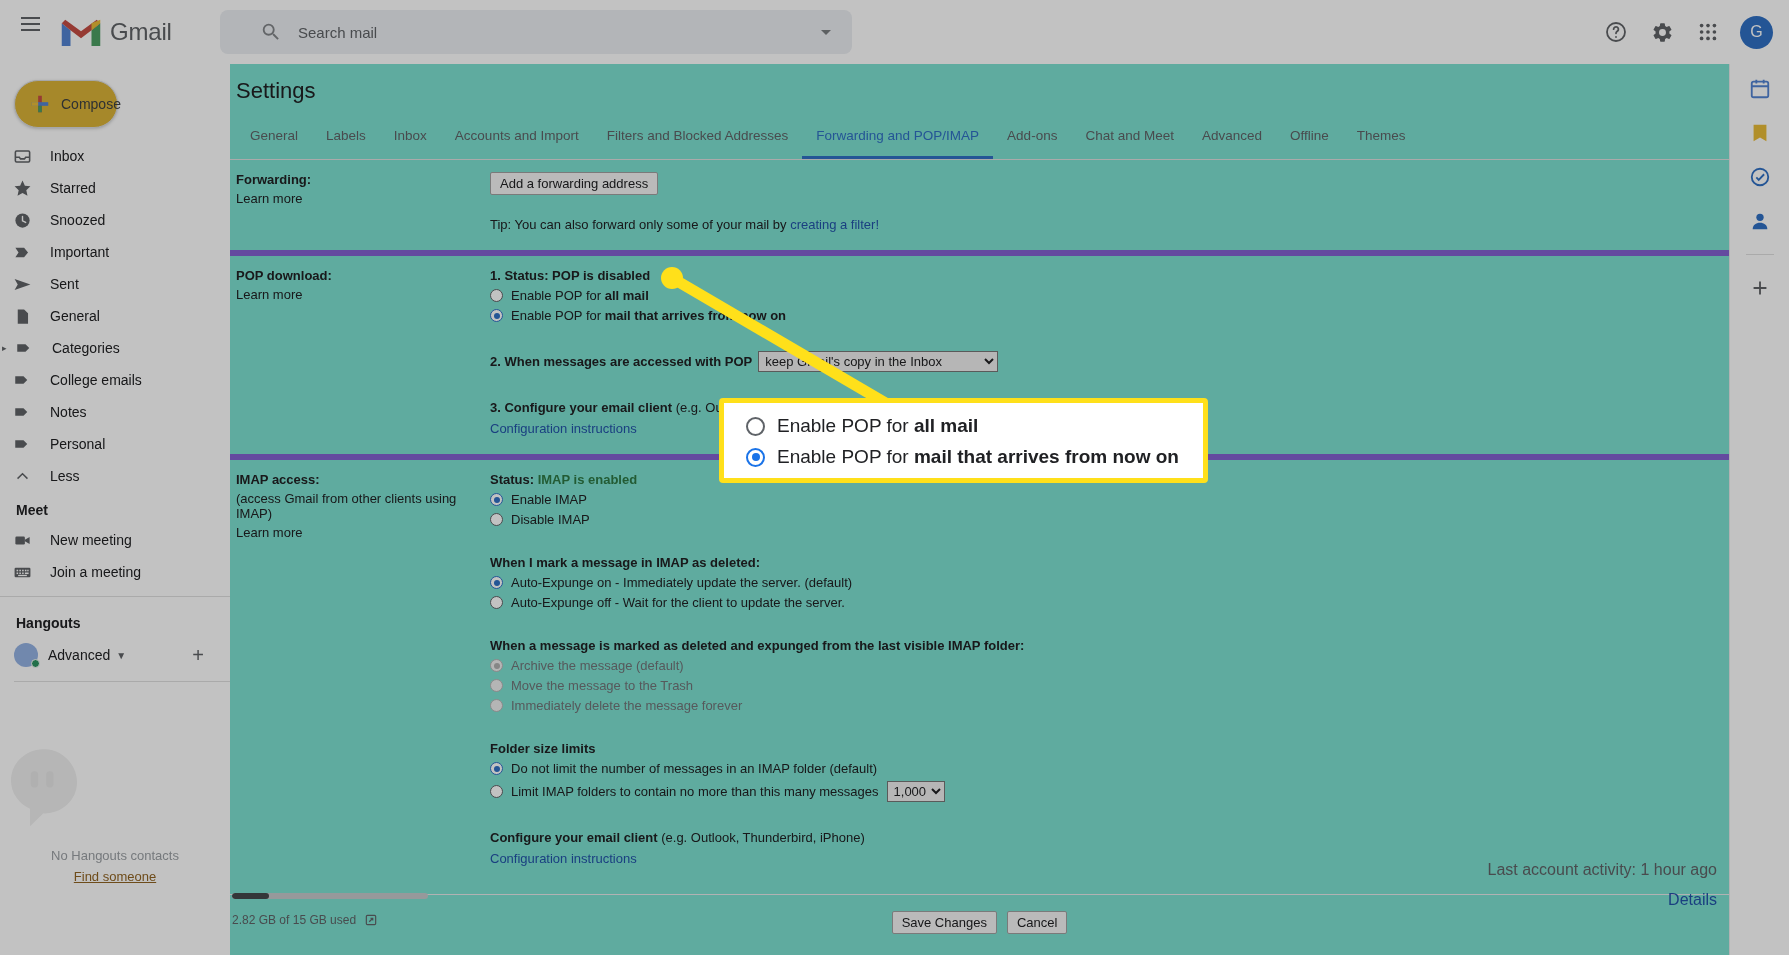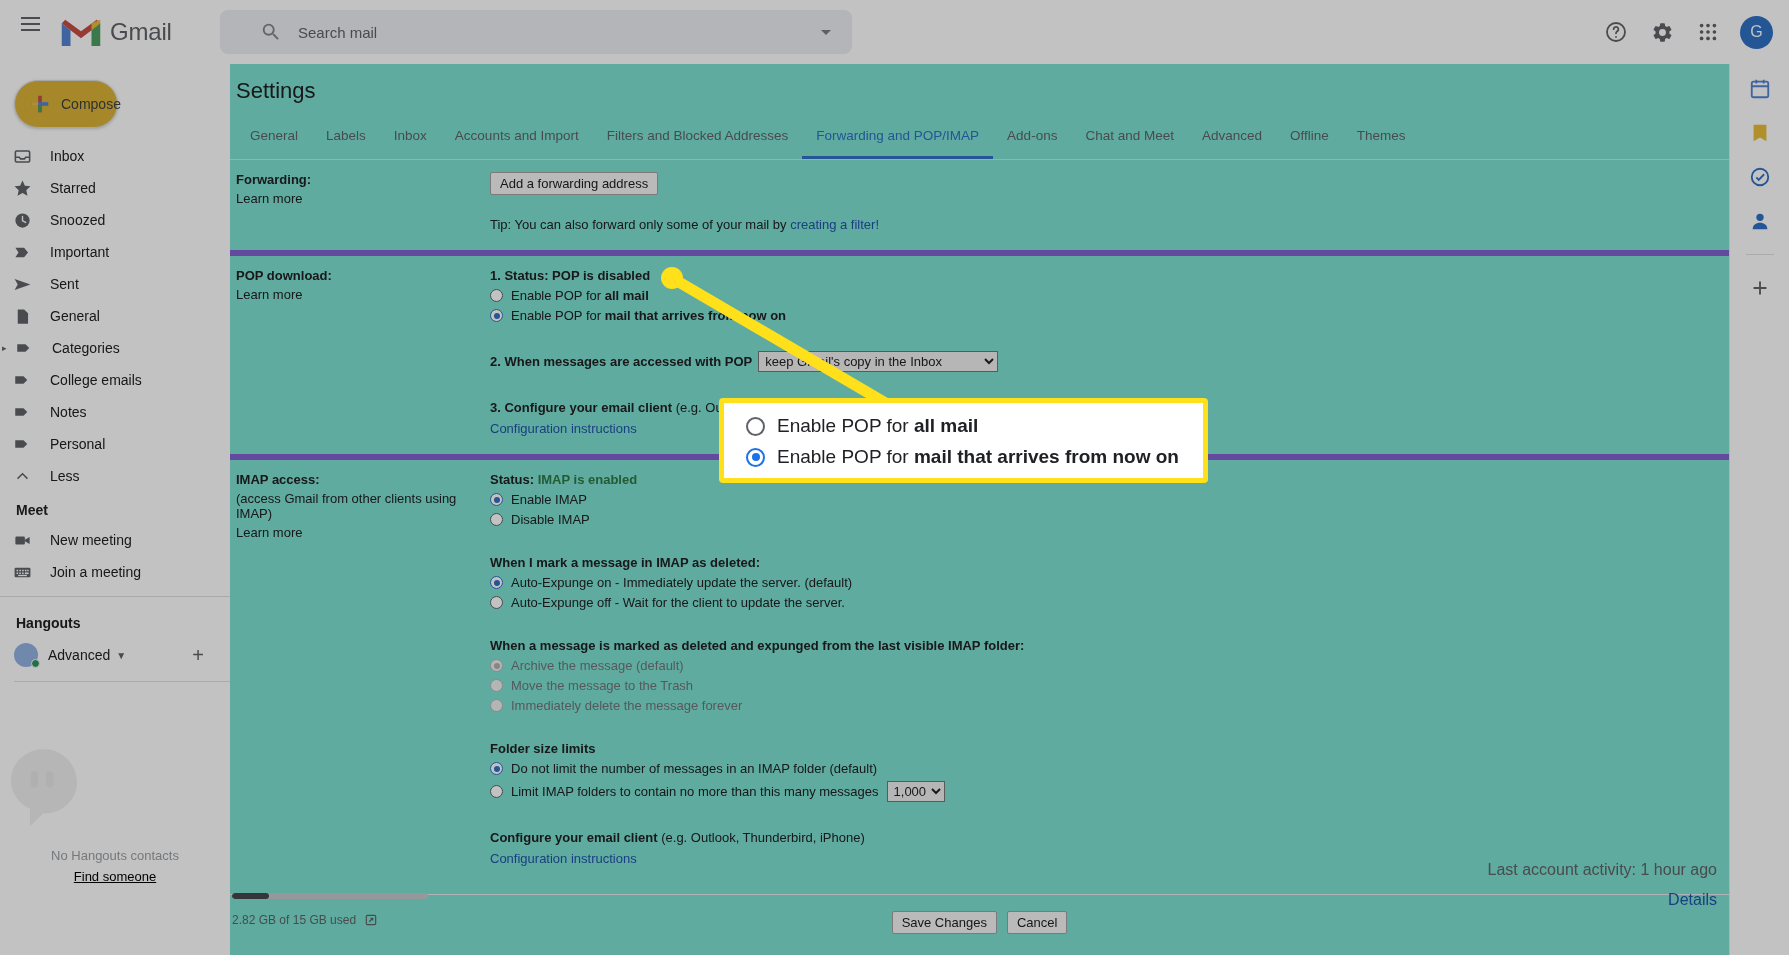--- a/index.html
+++ b/index.html
@@ -64,21 +64,21 @@
   .hangout-user { display: flex; align-items: center; padding-left: 14px; height: 36px;
                   font-size: 14px; color: #202124; }
   .hu-av { position: relative; width: 24px; height: 24px; border-radius: 50%;
            background: #8ab4f8; margin-right: 10px; }
   .hu-dot { position: absolute; right: -2px; bottom: -1px; width: 9px; height: 9px;
             border-radius: 50%; background: #0f9d58; border: 1px solid #fff; }
   .plus-right { margin-left: auto; margin-right: 26px; font-size: 20px; color: #5f6368; }
   .hangouts-empty { margin-top: 60px; text-align: center; }
   .hang-bubble { width: 88px; height: 88px; margin: 0 auto; opacity: .35; }
   .he-text { font-size: 13px; color: #9aa0a6; margin-top: 18px; }
-  .he-link { font-size: 13px; color: #000000; text-decoration: underline;
+  .he-link { font-size: 13px; color: #a16207; text-decoration: underline;
              margin-top: 6px; display: inline-block; cursor: pointer; }
 
   
   .storage { position: absolute; left: 232px; bottom: 28px; }
   .store-bar { width: 196px; height: 6px; background: #c5c9cd; border-radius: 3px;
                overflow: hidden; }
   .store-fill { height: 6px; background: #44484c; border-radius: 3px; }
   .store-txt { font-size: 12px; color: #5f6368; margin-top: 14px;
                display: flex; align-items: center; gap: 8px; }
 

